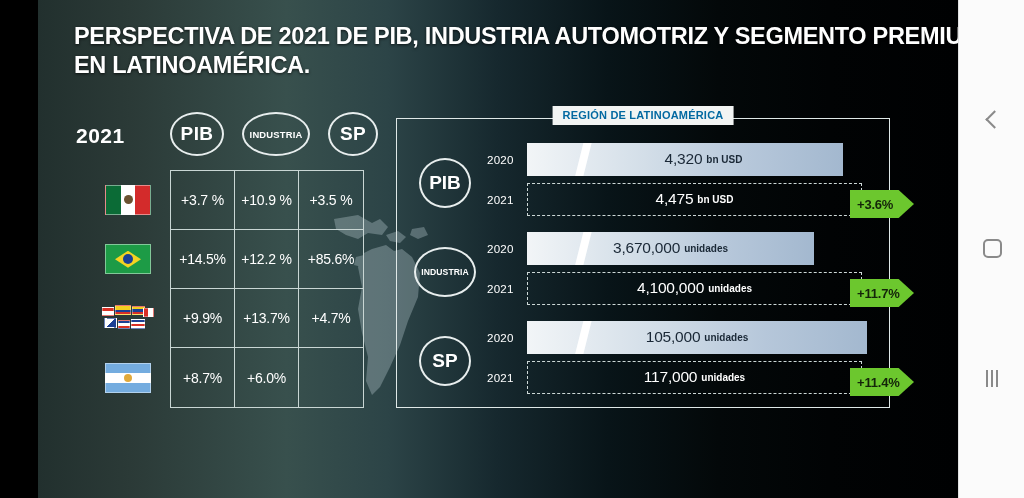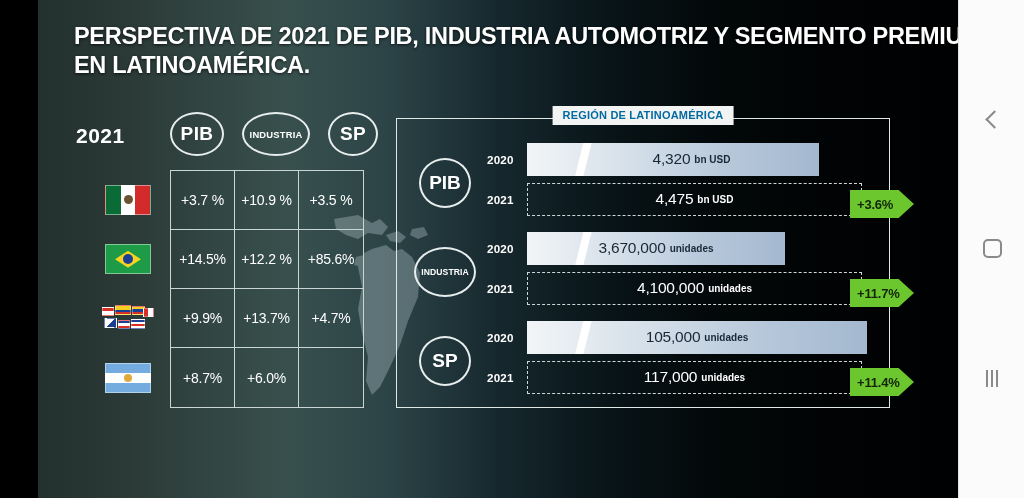--- a/index.html
+++ b/index.html
@@ -246,21 +246,21 @@
     display: flex;
     align-items: center;
   }
   .bar-line.y2020 { top: 0px; }
   .bar-line.y2021 { top: 40px; }
 
   .yr-tag {
     width: 40px;
     color: #ffffff;
     font-size: 11.6px;
-    font-weight: bold;
+    font-weight: normal;
     letter-spacing: .2px;
     flex: 0 0 40px;
   }
 
   .bar-solid {
     position: relative;
     height: 33px;
     background: linear-gradient(90deg, #f2f5f7 0%, #e3eaf0 18%, #cfdbe6 42%, #b6c7da 70%, #a3b8cf 100%);
     display: flex;
     align-items: center;
@@ -459,21 +459,21 @@
     <div class="region-panel">
       <div class="region-title">REGIÓN DE LATINOAMÉRICA</div>
 
       <div class="metric-row r0">
         <div class="metric-badge sz-lg">
           <span>PIB</span>
         </div>
         <div class="bar-lines">
           <div class="bar-line y2020">
             <span class="yr-tag">2020</span>
-            <div class="bar-solid" style="width:292px;padding-left:37px;">
+            <div class="bar-solid" style="width:316px;padding-left:37px;">
               <div class="slash"></div>
               <span class="bar-val">4,320</span>
               <span class="bar-unit">bn USD</span>
             </div>
           </div>
           <div class="bar-line y2021">
             <span class="yr-tag">2021</span>
             <div class="bar-dashed" style="width:335px;text-align:center;">
               <span class="bar-val">4,475</span>
               <span class="bar-unit">bn USD</span>
@@ -482,21 +482,21 @@
         </div>
       </div>
 
       <div class="metric-row r1">
         <div class="metric-badge sz-sm">
           <span>INDUSTRIA</span>
         </div>
         <div class="bar-lines">
           <div class="bar-line y2020">
             <span class="yr-tag">2020</span>
-            <div class="bar-solid" style="width:258px;">
+            <div class="bar-solid" style="width:287px;">
               <div class="slash"></div>
               <span class="bar-val">3,670,000</span>
               <span class="bar-unit">unidades</span>
             </div>
           </div>
           <div class="bar-line y2021">
             <span class="yr-tag">2021</span>
             <div class="bar-dashed" style="width:335px;">
               <span class="bar-val">4,100,000</span>
               <span class="bar-unit">unidades</span>

